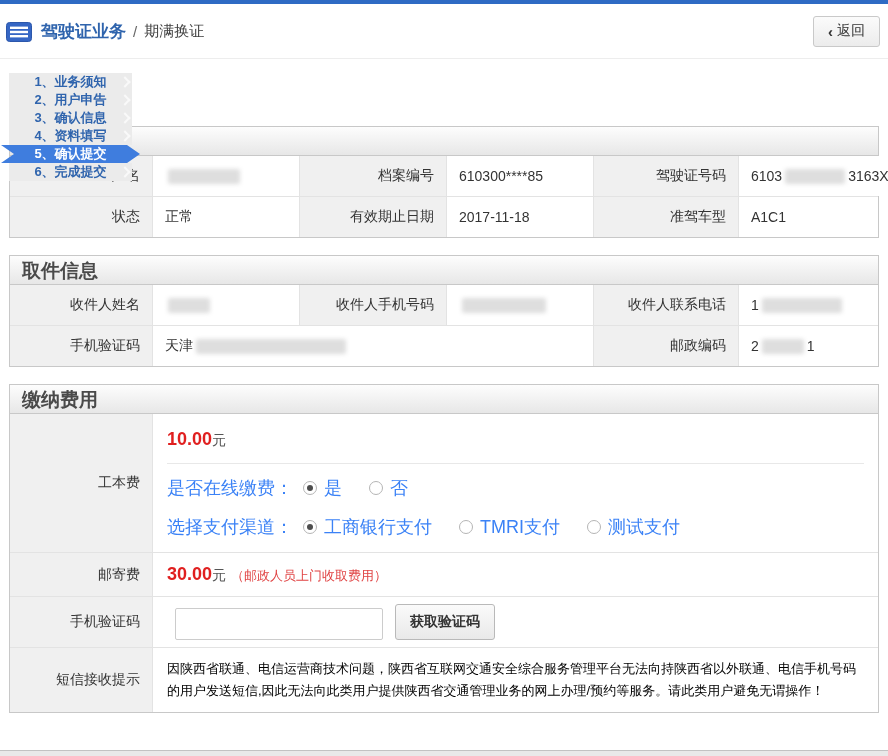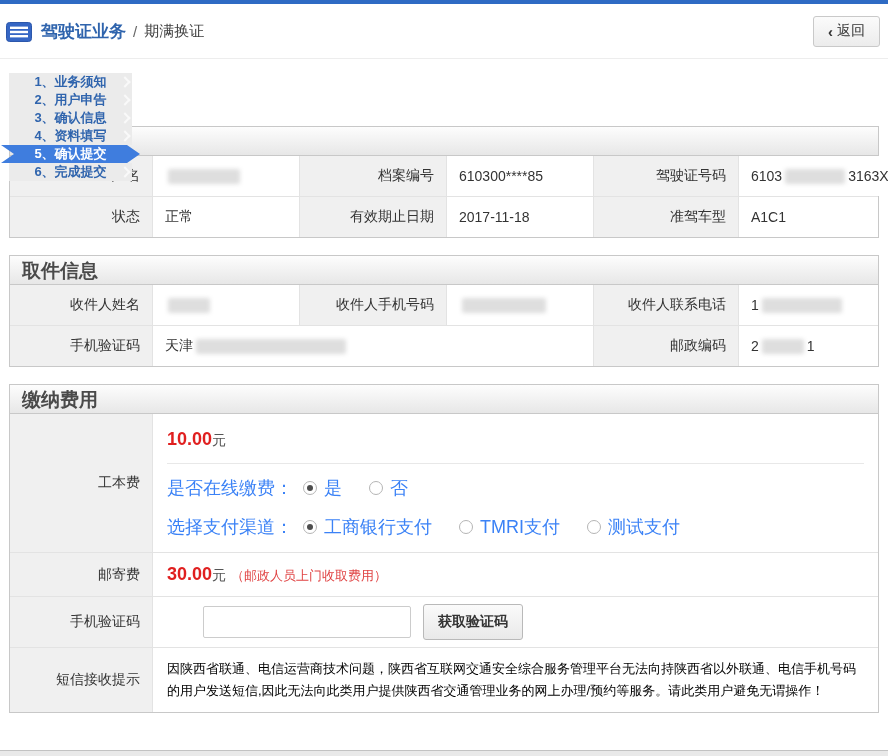--- a/index.html
+++ b/index.html
@@ -118,21 +118,21 @@
   .radio-item { display: inline-flex; align-items: center; margin-right: 27px; cursor: pointer; }
   .radio {
     width: 14px; height: 14px;
     border: 1px solid #b5b5b5; border-radius: 50%;
     background: #fff; margin-right: 7px; position: relative;
   }
   .radio.checked::after {
     content: ''; position: absolute; left: 3px; top: 3px;
     width: 6px; height: 6px; border-radius: 50%; background: #4d4d4d;
   }
-  .captcha-line { padding: 7px 8px; display: flex; align-items: center; margin-left: 28px; }
+  .captcha-line { padding: 7px 8px; display: flex; align-items: flex-end; }
   .captcha-input {
     width: 208px; height: 32px;
     border: 1px solid #ccc; border-radius: 2px;
     padding: 0 8px; font-size: 14px; font-family: inherit;
   }
   .captcha-btn {
     margin-left: 12px;
     background: linear-gradient(#fafafa, #e9e9e9);
     border: 1px solid #b9b9b9; border-radius: 3px;
     padding: 8px 14px; font-size: 14px; font-weight: bold; color: #333;

